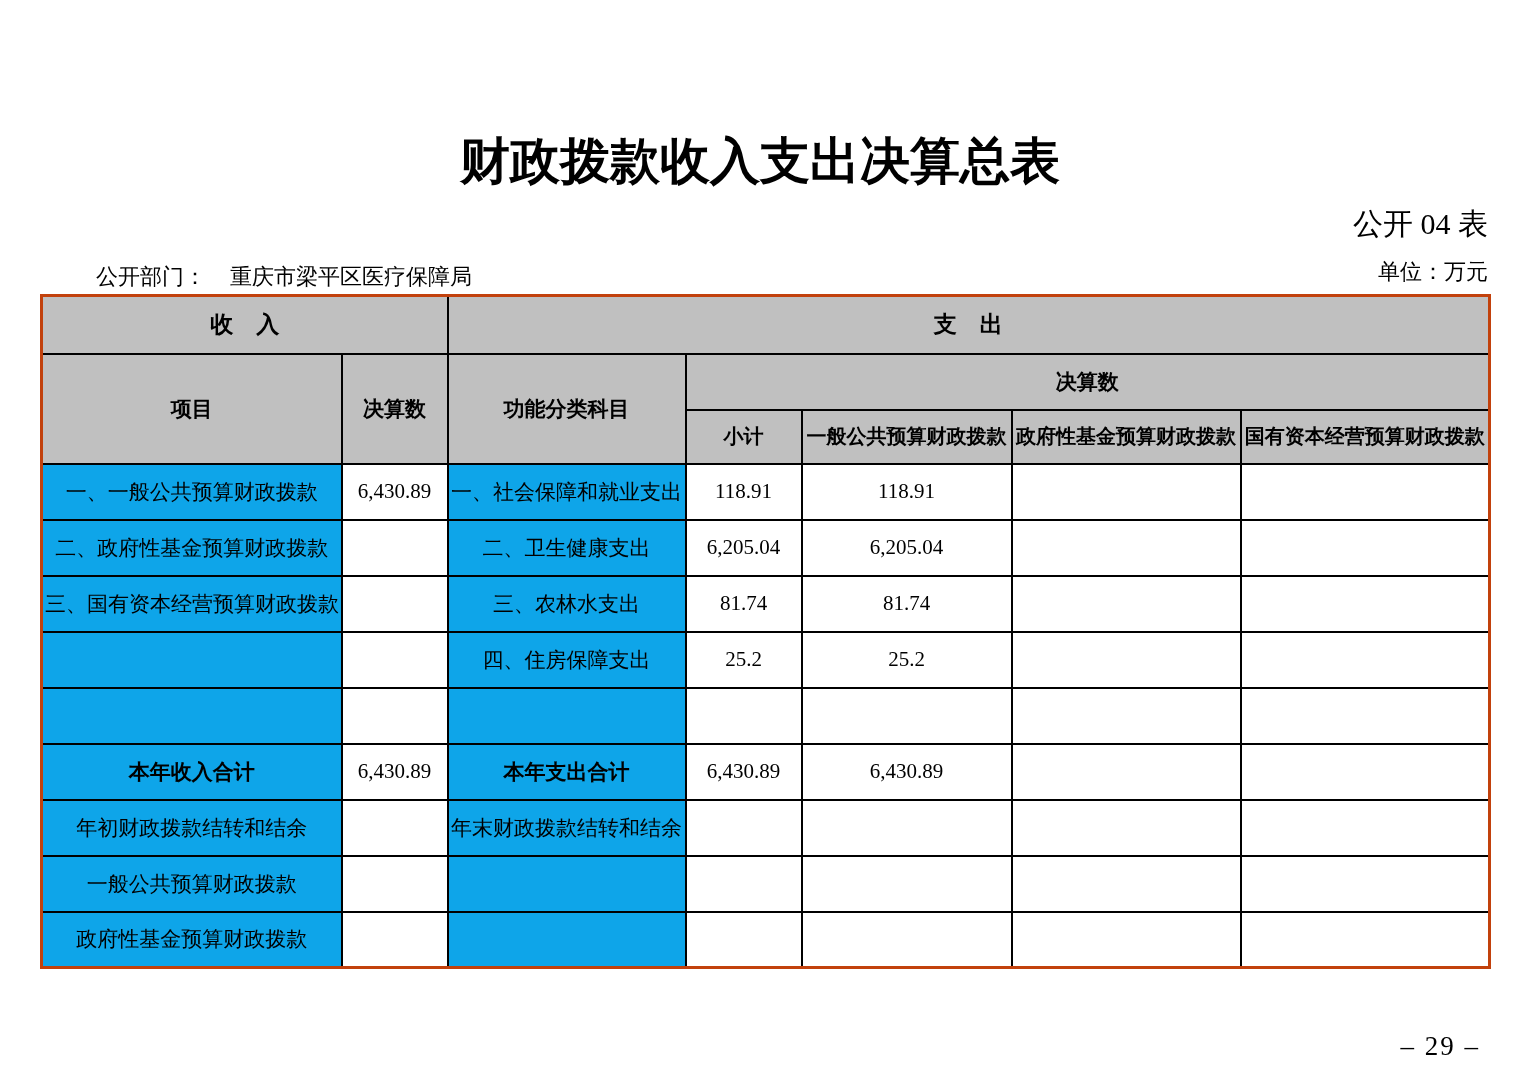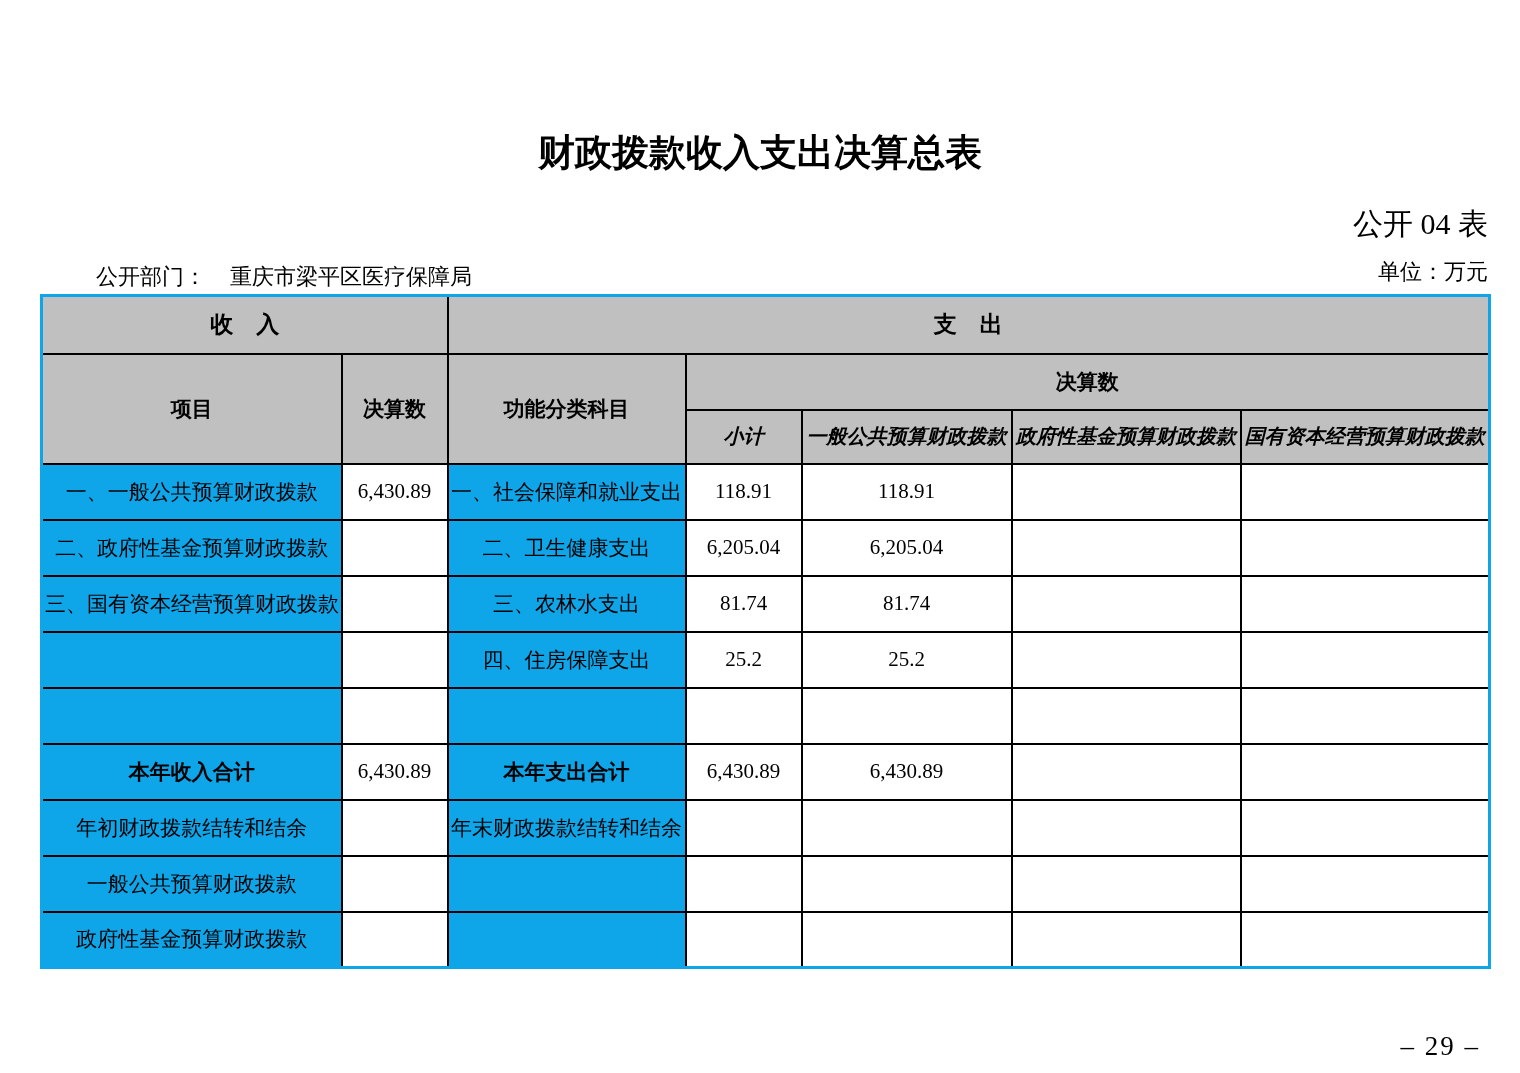--- a/index.html
+++ b/index.html
@@ -8,21 +8,21 @@
     background: #ffffff;
     font-family: "Liberation Serif", "DejaVu Serif", serif;
     color: #000;
     overflow: hidden;
   }
   .page { position: relative; width: 1520px; height: 1073px; background: #fff; }
 
   .doc-title {
     position: absolute; top: 128px; left: 0; width: 100%;
     text-align: center;
-    font-size: 37px; font-weight: bold; letter-spacing: 0px;
+    font-size: 50px; font-weight: bold; letter-spacing: 0px;
     margin: 0;
   }
   .sheet-no {
     position: absolute; top: 204px; right: 32px;
     font-size: 30px;
   }
   .dept-line {
     position: absolute; top: 262px; left: 96px;
     font-size: 22px;
   }
@@ -30,42 +30,42 @@
   .unit-line {
     position: absolute; top: 257px; right: 32px;
     font-size: 22px;
   }
 
   table.fiscal {
     position: absolute; left: 40px; top: 294px;
     width: 1448px;
     border-collapse: collapse;
     table-layout: fixed;
-    border: 3px solid #0ea5e9;
+    border: 3px solid #c2410c;
   }
   table.fiscal td {
     border: 2px solid #000;
     text-align: center;
     vertical-align: middle;
     font-size: 21px;
     padding: 0 2px;
     white-space: nowrap;
     overflow: hidden;
   }
   tr.row-a { height: 58px; }
   tr.row-b { height: 56px; }
   tr.row-c { height: 54px; }
   tbody.data-body tr { height: 56px; }
 
   td.hdr {
     background: #c0c0c0;
     font-weight: bold;
   }
   td.hdr.section { font-size: 23px; }
-  td.hdr.sub { font-size: 20px; padding: 0 1px; font-style: italic; }
+  td.hdr.sub { font-size: 20px; padding: 0 1px; }
   td.lbl { background: #0ea5e9; }
   td.bold { font-weight: bold; }
 
   .page-number {
     position: absolute; top: 1031px; right: 40px;
     font-size: 27px;
     letter-spacing: 2px;
   }
 </style>
 </head>

